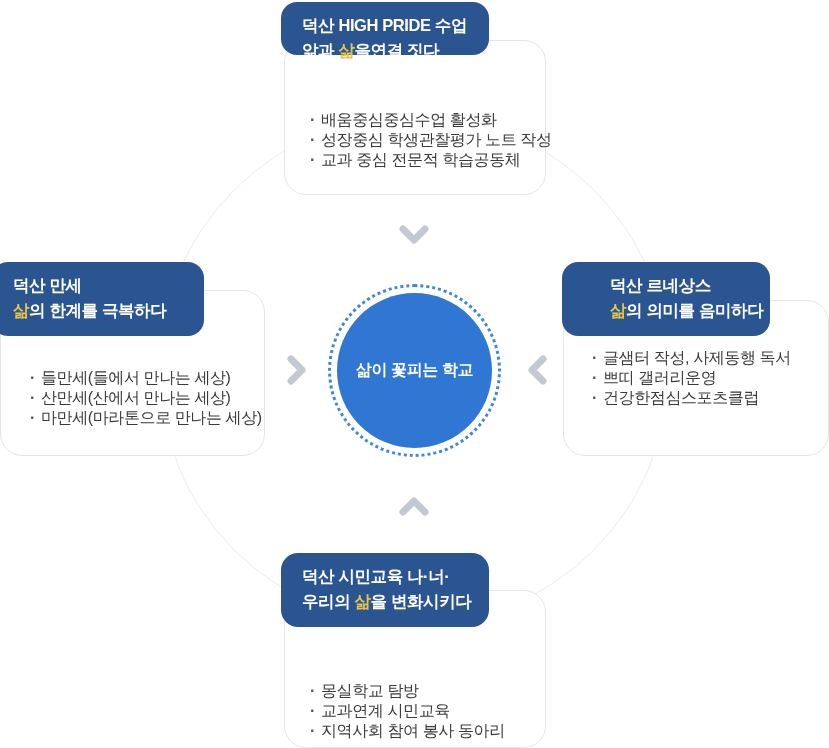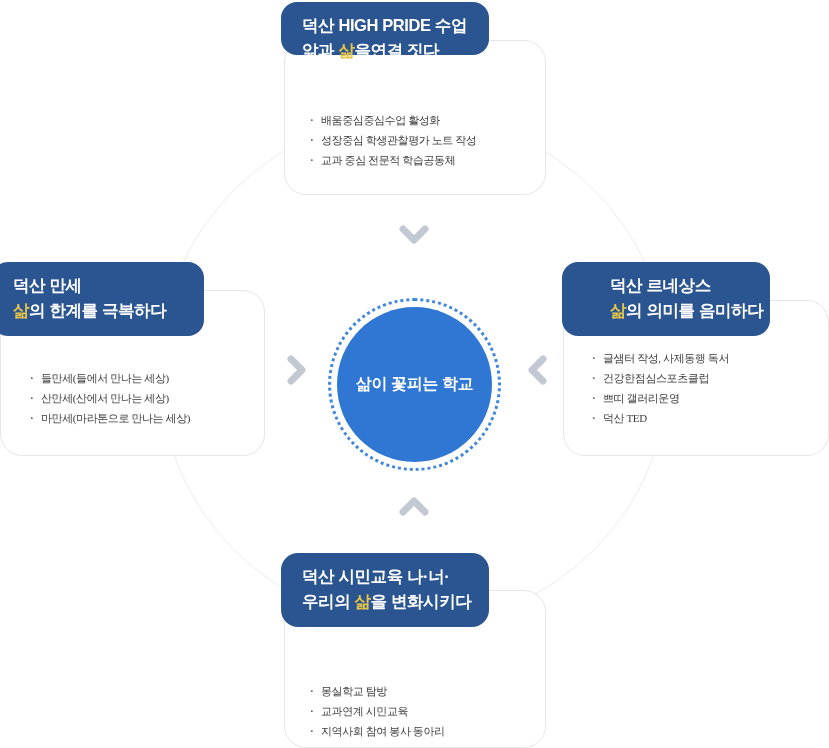--- a/index.html
+++ b/index.html
@@ -65,45 +65,44 @@
 
   .banner-top    { left: 281px; top: 2px;   width: 208px; height: 53px; }
   .banner-left   { left: -8px;  top: 262px; width: 212px; height: 74px; border-radius: 16px; }
   .banner-right  { left: 562px; top: 262px; width: 208px; height: 74px; padding-left: 48px; }
   .banner-bottom { left: 281px; top: 553px; width: 208px; height: 74px; border-radius: 17px; }
 
   
   .bullets {
     position: absolute;
     color: #3a3a3a;
-    font-size: 11px;
+    font-size: 16px;
     line-height: 20px;
     letter-spacing: -0.4px;
     white-space: nowrap;
-    font-family: Liberation Serif, serif;
   }
   .bullets .row { display: block; }
   .bullets .row::before {
     content: "·";
     display: inline-block;
     width: 11px;
     color: #555;
     font-weight: bold;
   }
 
   .bullets-top    { left: 310px; top: 110px; }
   .bullets-left   { left: 30px;  top: 368px; }
   .bullets-right  { left: 592px; top: 348px; }
   .bullets-bottom { left: 310px; top: 657px; margin-top: 24px; }
 
   
   .center-wrap {
     position: absolute;
     left: 328px;
-    top: 298px;
+    top: 284px;
     width: 173px;
     height: 173px;
   }
   .dotted-ring {
     position: absolute;
     inset: 0;
     border-radius: 50%;
     border: 3px dotted #3f86dd;
     box-sizing: border-box;
   }
@@ -168,23 +167,22 @@
     <span class="row">마만세(마라톤으로 만나는 세상)</span>
   </div>
 
   <div class="card card-right"></div>
   <div class="banner banner-right">
     <span>덕산 르네상스</span><br>
     <span></span><span class="hl">삶</span><span>의 의미를 음미하다</span>
   </div>
   <div class="bullets bullets-right">
     <span class="row">글샘터 작성, 사제동행 독서</span>
+    <span class="row">쁘띠 갤러리운영</span>
     <span class="row">건강한점심스포츠클럽</span>
-    <span class="row">쁘띠 갤러리운영</span>
-    <span class="row">덕산 TED</span>
   </div>
 
   <div class="card card-bottom"></div>
   <div class="banner banner-bottom">
     <span>덕산 시민교육 나·너·</span><br>
     <span>우리의 </span><span class="hl">삶</span><span>을 변화시키다</span>
   </div>
   <div class="bullets bullets-bottom">
     <span class="row">몽실학교 탐방</span>
     <span class="row">교과연계 시민교육</span>

